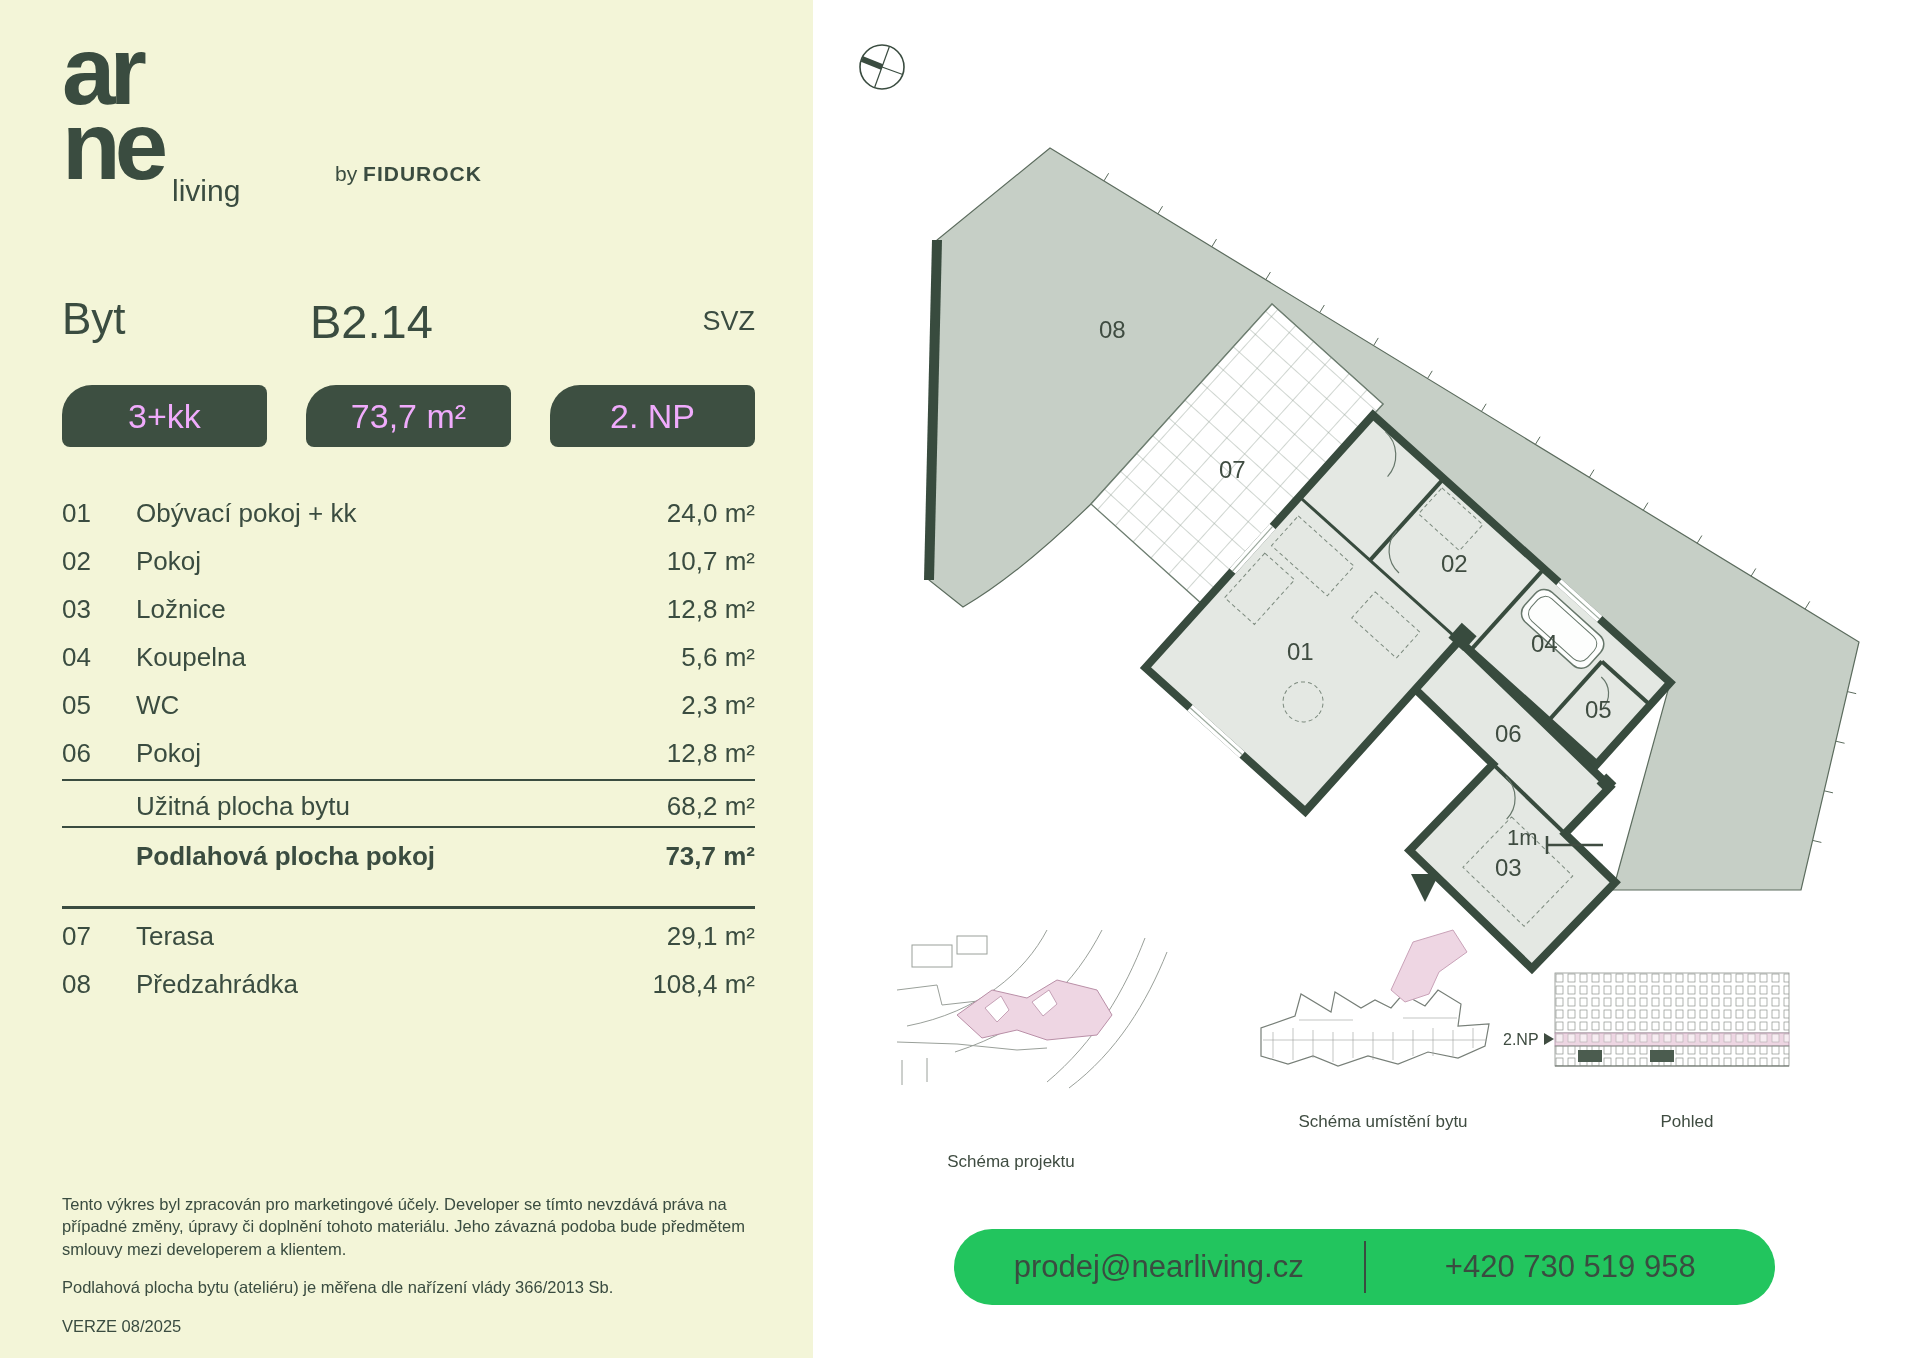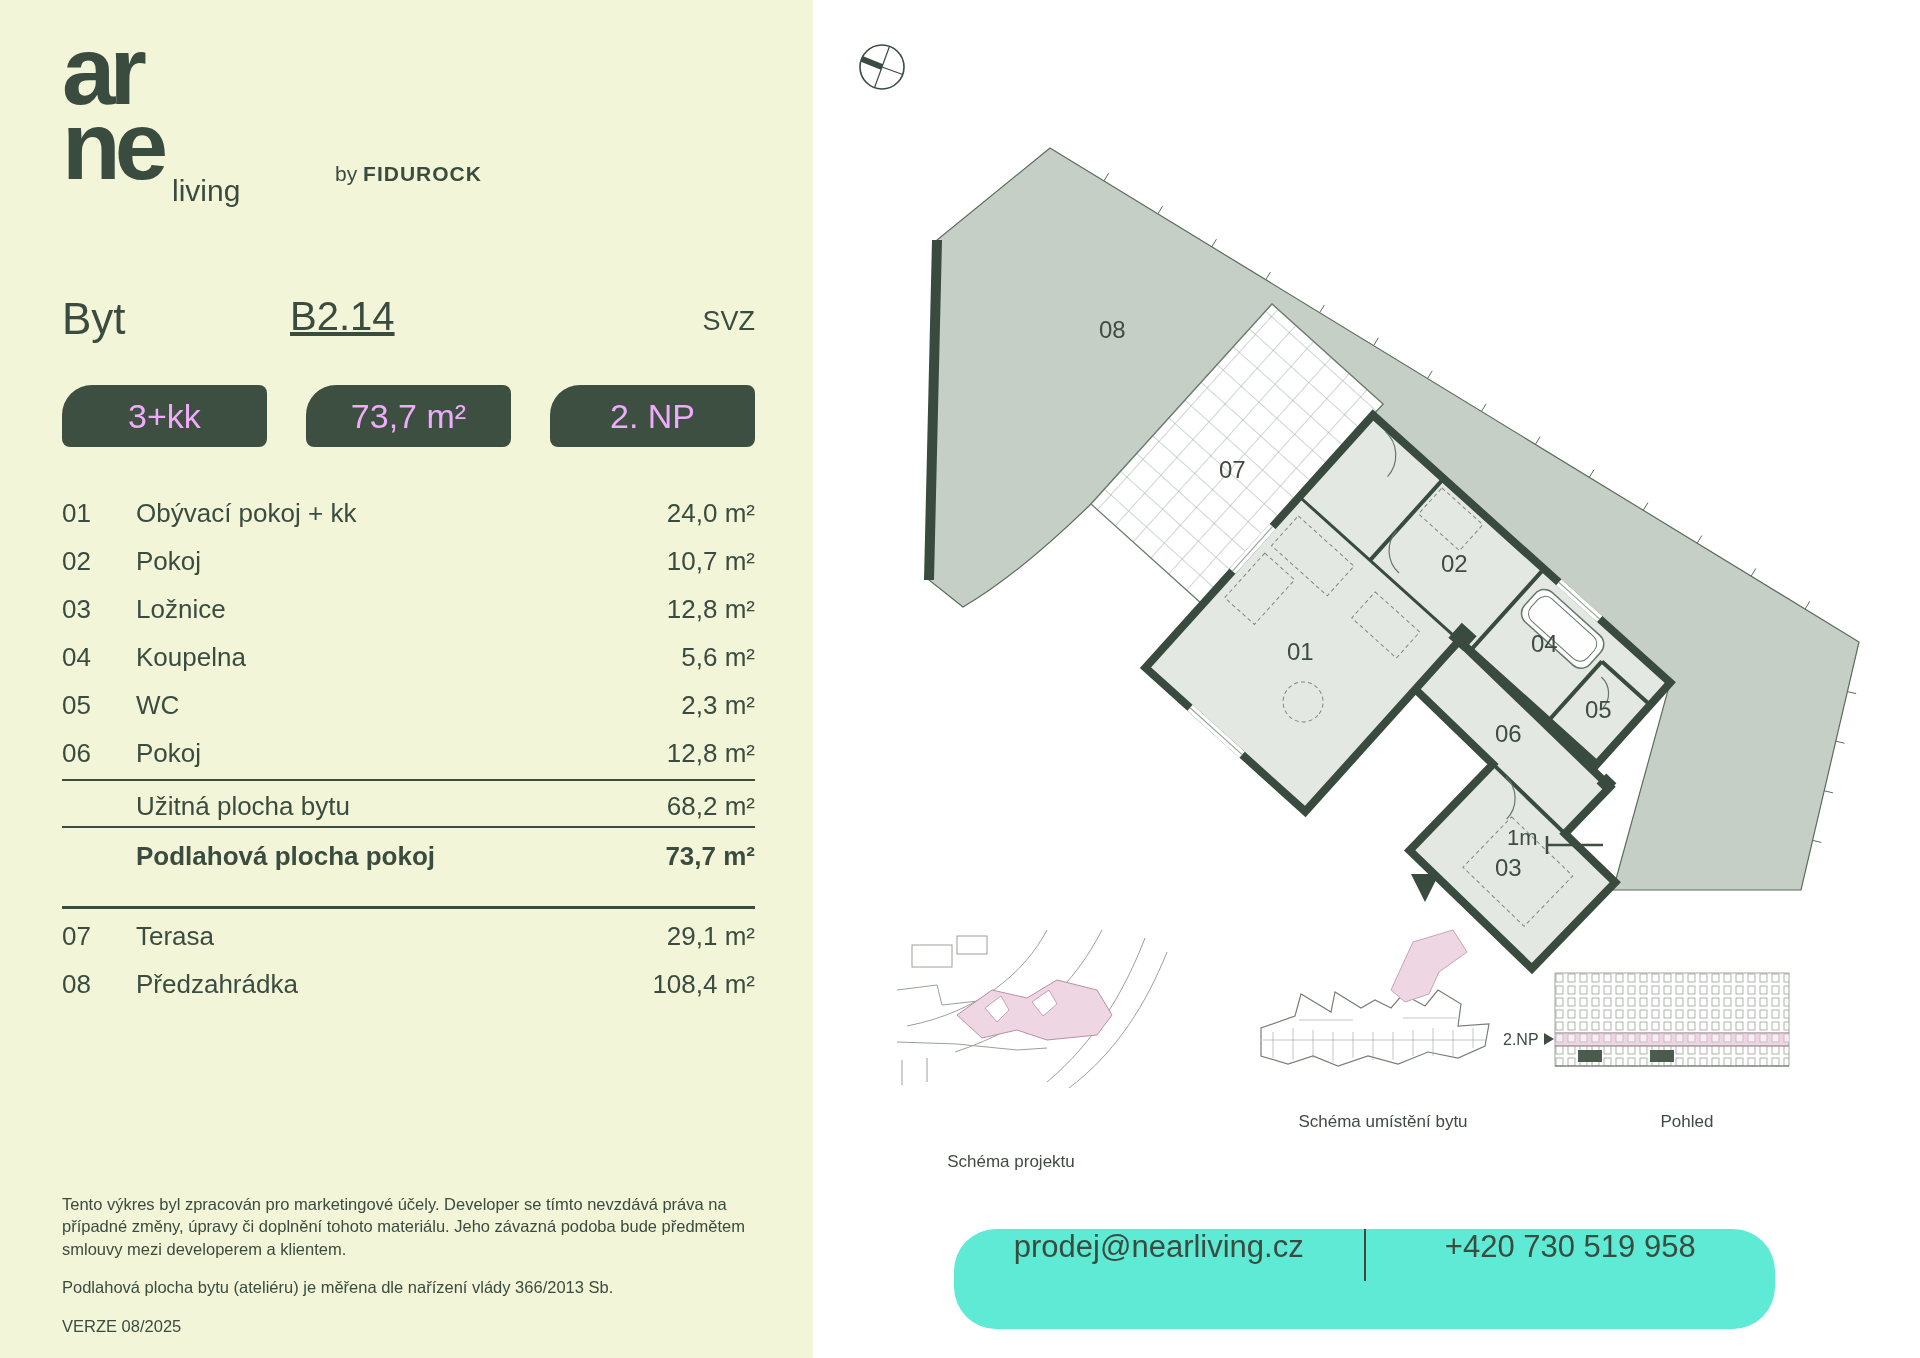--- a/index.html
+++ b/index.html
@@ -10,21 +10,21 @@
   
   .sidebar { position:absolute; left:0; top:0; width:813px; height:1358px; background:#f3f5d8; }
   .logo { position:absolute; left:62px; top:34px; width:300px; height:170px; color:#3a4c40; }
   .logo-main { font-size:96px; font-weight:800; line-height:0.78; letter-spacing:-6px; }
   .logo-living { position:absolute; left:110px; top:140px; font-size:30px; font-weight:500; letter-spacing:0; }
   .by-line { position:absolute; left:62px; top:162px; width:693px; text-align:center; font-size:21px; }
   .by-name { font-weight:700; letter-spacing:1px; }
 
   .unit-row { position:absolute; left:62px; top:294px; width:693px; height:48px; }
   .unit-type { position:absolute; left:0; top:0; font-size:44px; font-weight:400; }
-  .unit-id   { position:absolute; left:228px; top:0; font-size:40px; font-weight:400;text-decoration:underline; }
+  .unit-id   { position:absolute; left:248px; top:0; font-size:47px; font-weight:400; }
   .unit-orient { position:absolute; right:0; top:12px; font-size:27px; }
 
   .badges { position:absolute; left:62px; top:385px; width:693px; height:62px; }
   .badge { position:absolute; top:0; width:205px; height:62px; background:#3d4f41; color:#f0abfc;
            border-radius:30px 8px 8px 8px; display:flex; align-items:center; justify-content:center;
            font-size:34px; }
   .badge:nth-child(1){ left:0; } .badge:nth-child(2){ left:244px; } .badge:nth-child(3){ left:488px; }
 
   .room-table { position:absolute; left:62px; top:498px; width:693px; }
   .r-row { position:absolute; left:0; width:693px; height:30px; font-size:26px; }
@@ -49,22 +49,22 @@
   .lbl-unit { left:440px; width:260px; }
   .lbl-elev { left:757px; width:234px; }
   .thumb-svg { position:absolute; }
   .svg-project { left:84px; top:930px; }
   .svg-unit { left:440px; top:928px; }
   .svg-elev { left:741px; top:972px; }
   .floor-marker { position:absolute; left:690px; top:1031px; font-size:16px; color:#3f4c41; }
   .floor-marker .tri { display:inline-block; width:0; height:0; border-left:10px solid #3f4c41;
                        border-top:6px solid transparent; border-bottom:6px solid transparent; margin-left:5px; }
 
-  .contact-bar { position:absolute; left:141px; top:1229px; width:821px; height:100px; background:#5eead4;
-                 border-radius:42px; display:flex; align-items:flex-start; }
+  .contact-bar { position:absolute; left:141px; top:1229px; width:821px; height:76px; background:#22c55e;
+                 border-radius:42px; display:flex; align-items:center; }
   .contact-half { flex:1; text-align:center; font-size:31px; color:#3a4c40; text-decoration:none; }
   .contact-div { width:2px; height:52px; background:#3a4c40; }
 
   text { font-family:"Liberation Sans", sans-serif; }
 </style>
 </head>
 <body>
 
 <div class="page">
 

